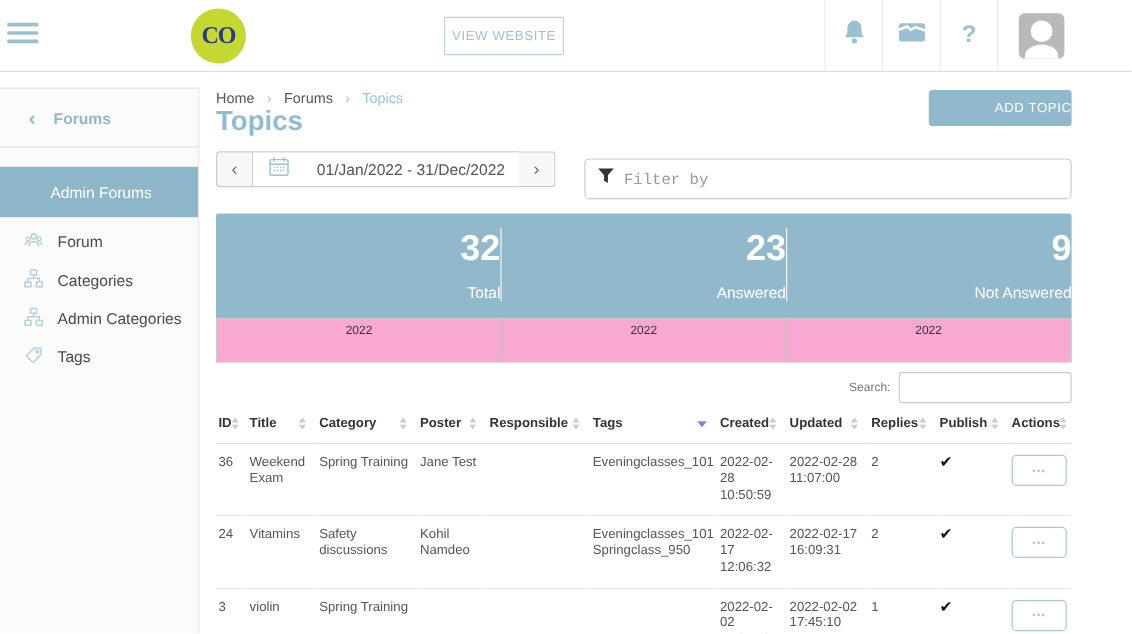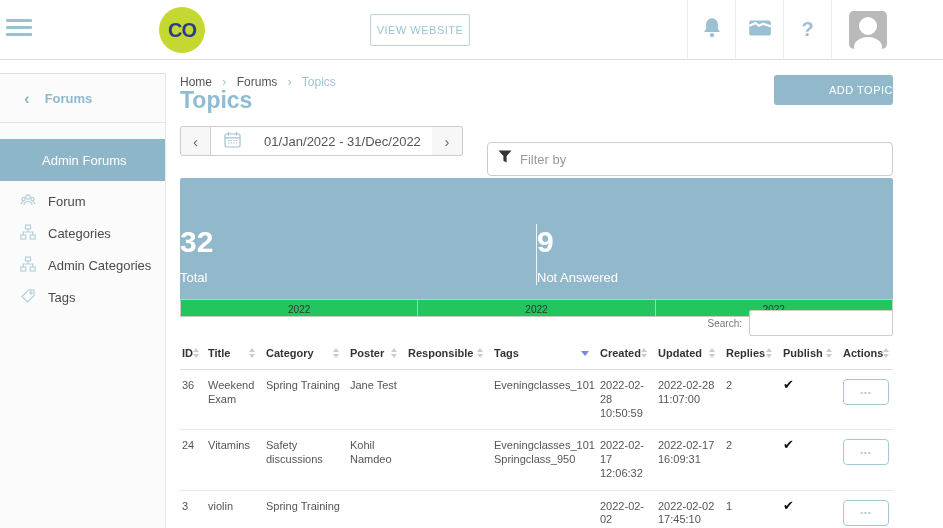--- a/index.html
+++ b/index.html
@@ -14,21 +14,21 @@
   
   .topbar {
     position: absolute; top: 0; left: 0; right: 0; height: 60px;
     background: #fff; border-bottom: 1px solid #ddd;
   }
   .hamburger { position: absolute; left: 6px; top: 19px; width: 26px; cursor: pointer; }
   .hamburger span { display: block; height: 3px; background: #9bc0d1; margin-bottom: 4px; border-radius: 1px; }
   .logo {
     position: absolute; left: 159px; top: 7px; width: 46px; height: 46px;
     background: #c5d832; border-radius: 50%;
-    display: flex; align-items: center; justify-content: center;
+    display: flex; align-items: center; justify-content: center; font-family: Liberation Serif, serif;
   }
   .logo span { color: #2d3a8c; font-weight: bold; font-size: 20px; letter-spacing: -1px; }
   .view-website {
     position: absolute; left: 330px; top: 14px; width: 100px; height: 32px;
     background: #fff; border: 1px solid #b9d3de; border-radius: 2px;
     color: #9cc3d5; font-size: 11px; letter-spacing: .5px; font-family: inherit; cursor: pointer; margin-left: 40px;
   }
   .topbar-right { position: absolute; right: 0; top: 0; height: 100%; display: flex; }
   .icon-cell {
     width: 48px; height: 100%; border-left: 1px solid #ececec;
@@ -78,36 +78,36 @@
     color: #666; font-size: 15px; font-family: inherit; cursor: pointer; line-height: 1;
   }
   .dr-btn.prev { border-radius: 3px 0 0 3px; }
   .dr-btn.next { border-radius: 0 3px 3px 0; border-left: none; }
   .dr-box {
     width: 221px; background: #fff; border-top: 1px solid #ccc; border-bottom: 1px solid #ccc;
     display: flex; align-items: center; gap: 23px; padding: 0 13px; cursor: pointer;
   }
   .dr-box .dr-text { font-size: 13px; color: #555; white-space: nowrap; }
   .filter-box {
-    position: absolute; left: 307px; right: 0; top: 16px; height: 30px;
+    position: absolute; left: 307px; right: 0; top: 6px; height: 30px;
     border: 1px solid #ccc; border-radius: 4px; background: #fff;
-    display: flex; align-items: center; gap: 8px; padding: 16px 10px;
+    display: flex; align-items: center; gap: 8px; padding: 16px 10px; font-family: Liberation Mono, monospace;
   }
   .filter-box input {
     flex: 1; border: none; outline: none; font-size: 13px; font-family: inherit; color: #555;
   }
   .filter-box input::placeholder { color: #9a9a9a; }
   
   .stats { position: absolute; top: 118px; left: 0; right: 0; }
   .stats-blue { background: #92b9cb; display: flex; padding: 12px 0 14px 0; border-radius: 2px 2px 0 0; }
-  .stats-cell { flex: 1; text-align: left; color: #fff; margin-top: 34px; }
+  .stats-cell { flex: 1; text-align: right; color: #fff; }
   .stats-cell + .stats-cell { border-left: 1px solid rgba(255,255,255,.85); }
   .stats-value { font-size: 30px; font-weight: bold; line-height: 1.2; }
   .stats-label { font-size: 13px; margin-top: 10px; }
-  .stats-strip { display: flex; background: #22c55e; border: 1px solid #c9c9c9; height: 18px; }
+  .stats-strip { display: flex; background: #f9a8d4; border: 1px solid #c9c9c9; height: 37px; }
   .strip-cell { flex: 1; text-align: center; font-size: 10px; color: #333; line-height: 19px; }
   .strip-cell + .strip-cell { border-left: 1px solid #c0c0c0; }
   
   .search-row { position: absolute; top: 250px; right: 0; display: flex; align-items: center; gap: 7px; }
   .search-row label { font-size: 10px; color: #777; text-align: center; }
   .search-row input {
     width: 144px; height: 26px; border: 1px solid #ccc; border-radius: 2px;
     font-family: inherit; font-size: 12px; padding: 0 6px; outline: none;
   }
   
@@ -262,20 +262,24 @@
       </span>
       <input type="text" placeholder="Filter by" style="">
     </div>
   </div>
 
   <div class="stats">
     <div class="stats-blue">
       <div class="stats-cell">
         <div class="stats-value">32</div>
         <div class="stats-label">Total</div>
+      </div>
+      <div class="stats-cell">
+        <div class="stats-value">23</div>
+        <div class="stats-label">Answered</div>
       </div>
       <div class="stats-cell">
         <div class="stats-value">9</div>
         <div class="stats-label">Not Answered</div>
       </div>
     </div>
     <div class="stats-strip">
       <div class="strip-cell">2022</div>
       <div class="strip-cell">2022</div>
       <div class="strip-cell">2022</div>

